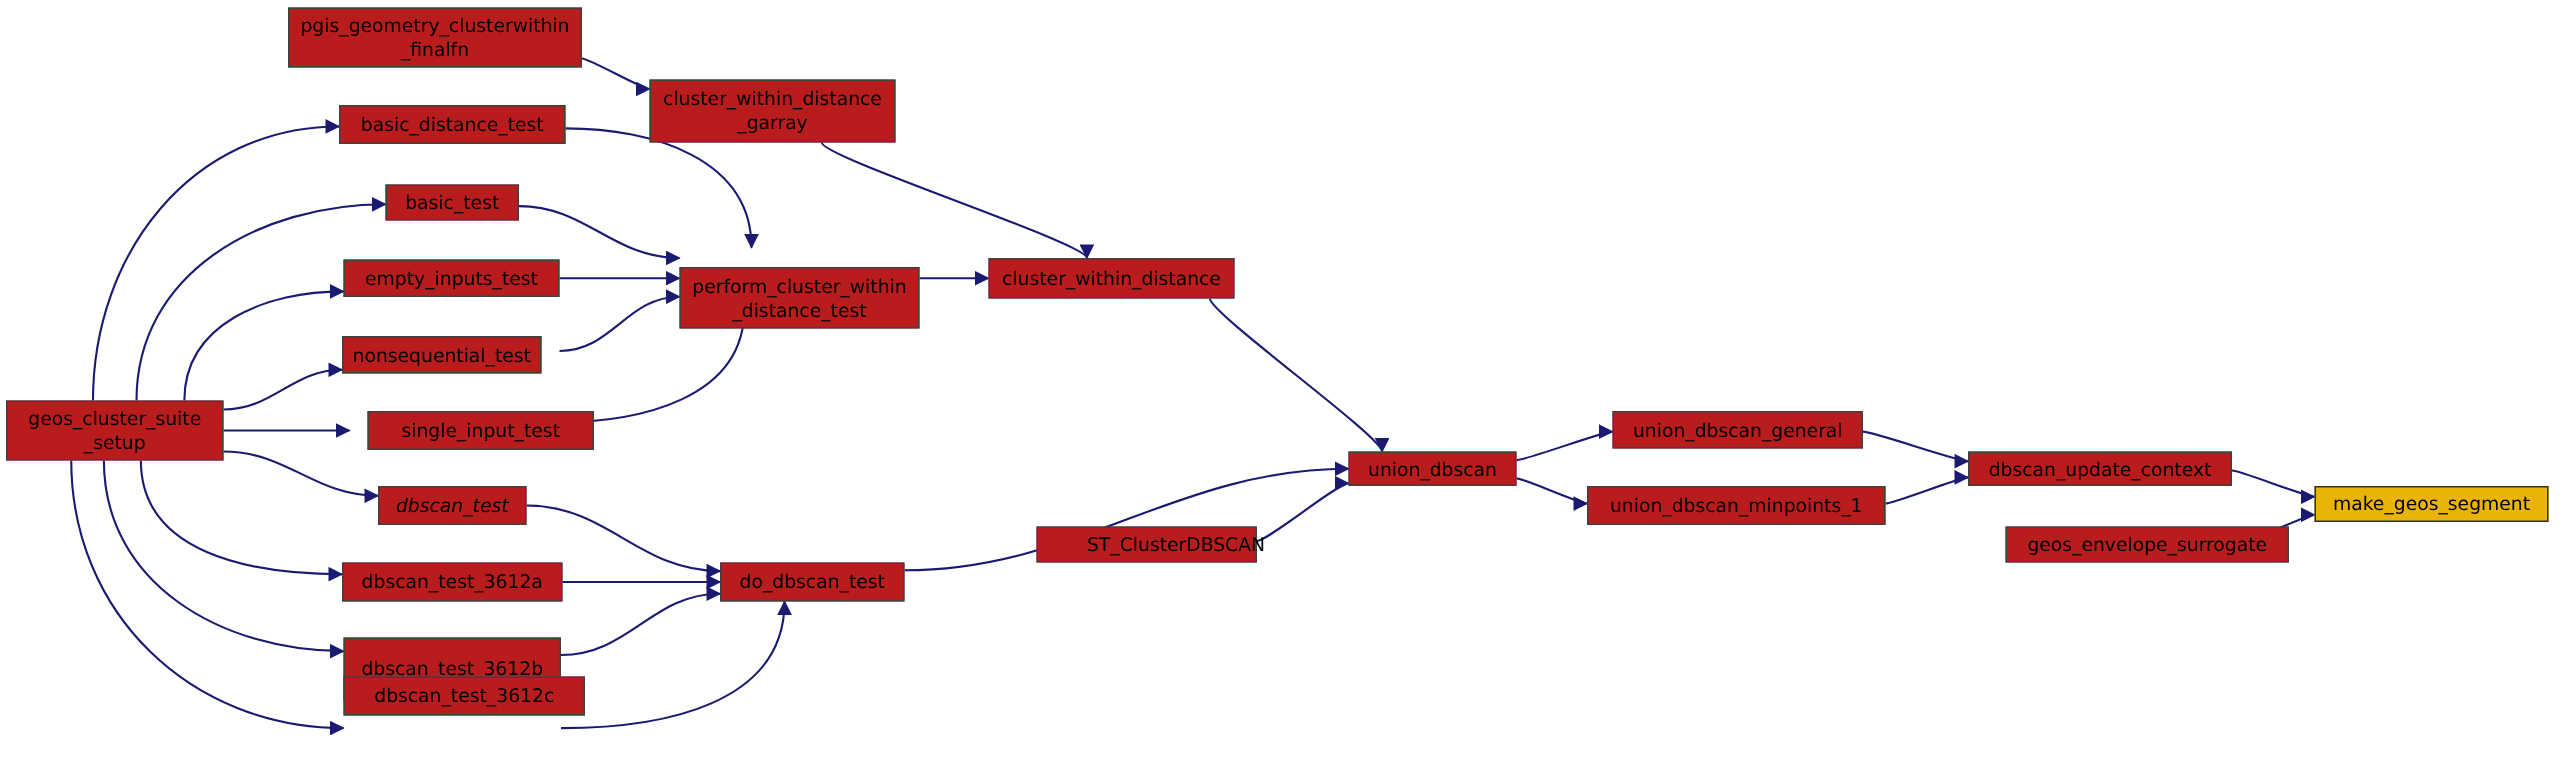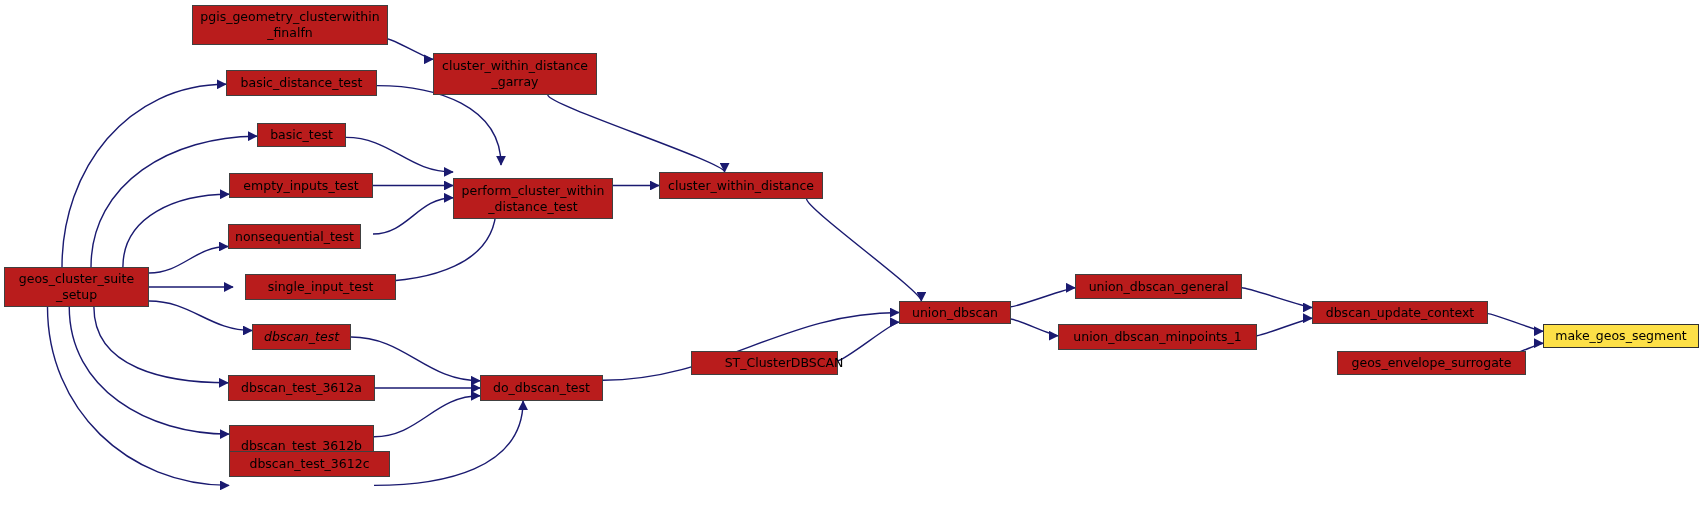--- a/index.html
+++ b/index.html
@@ -30,21 +30,21 @@
     display: flex;
     flex-direction: column;
     align-items: center;
     justify-content: center;
     font-size: 12.5px;
     line-height: 16px;
     white-space: nowrap;
     cursor: pointer;
   }
   .node.highlight {
-    background: #fde047;
+    background: #eab308;
     border-color: #303030;
   }
   .node .line {
     pointer-events: none;
   }
   path.edge {
     fill: none;
     stroke-width: 1.4px;
   }
 </style>

